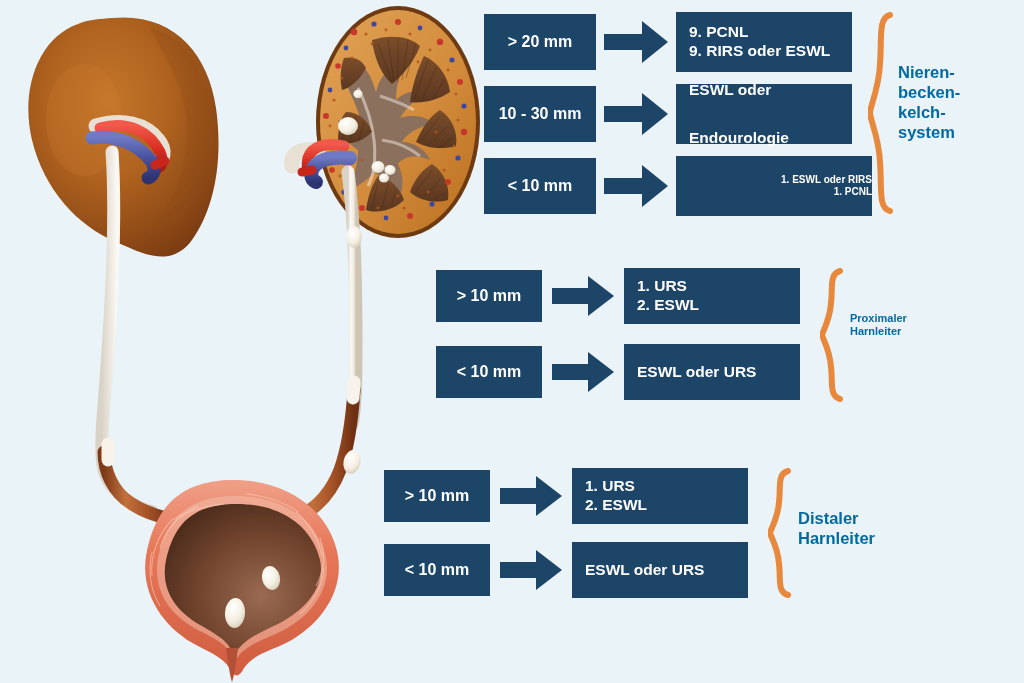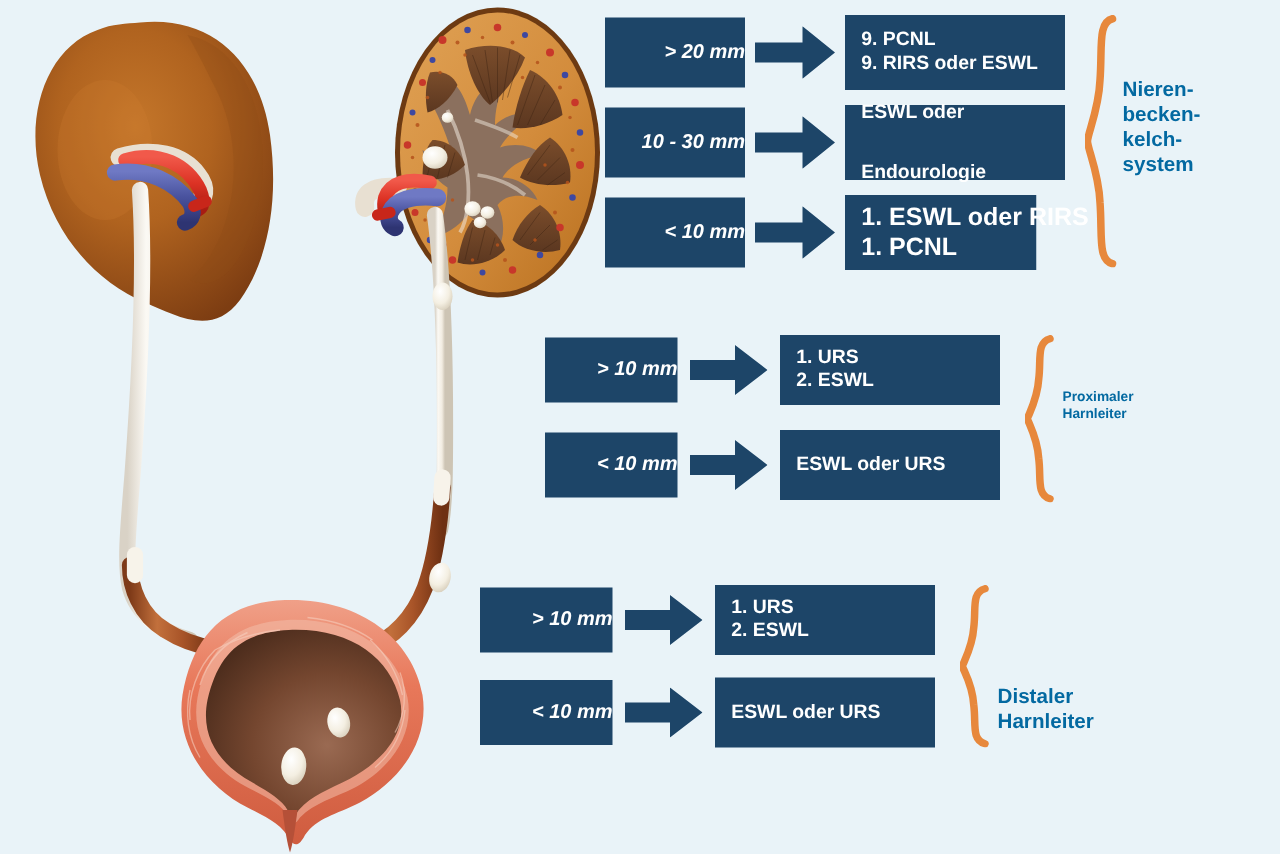--- a/index.html
+++ b/index.html
@@ -17,21 +17,21 @@
   
   .group{position:absolute;}
   .row{position:absolute;display:flex;align-items:center;}
   .box{
     background:#1d4568;color:#ffffff;
     font-weight:bold;
     display:flex;flex-direction:column;justify-content:center;
     box-sizing:border-box;
     line-height:1.22;
   }
-  .box.size{align-items:flex-end;text-align:center;font-style:italic;}
+  .box.size{align-items:center;text-align:center;}
   .box.treat{align-items:flex-start;text-align:left;padding-left:13px;}
   .box .ln{display:block;white-space:nowrap;}
 
   .arrow{position:relative;flex:0 0 auto;}
   .arrow svg{display:block;}
 
   .brace{position:absolute;}
   .brace svg{display:block;}
   .blabel{
     position:absolute;color:#0369a1;font-weight:bold;
@@ -355,21 +355,21 @@
 
     <div class="row" style="left:484px;top:156px;">
       <div class="box size" style="width:112px;height:56px;font-size:16px;">
         <span class="ln">&lt; 10 mm</span>
       </div>
       <div class="arrow" style="margin:0 8px;">
         <svg width="64" height="42" viewBox="0 0 64 42">
           <path d="M0 13 H38 V0 L64 21 L38 42 V29 H0 Z" fill="#1d4568"></path>
         </svg>
       </div>
-      <div class="box treat" style="width:153px;height:60px;font-size:20px;">
+      <div class="box treat" style="width:196px;height:60px;font-size:10px;align-items:flex-end;">
         <span class="ln">1. ESWL oder RIRS</span>
         <span class="ln">1. PCNL</span>
       </div>
     </div>
 
     <div class="brace" style="left:868px;top:12px;">
       <svg width="26" height="202" viewBox="0 0 26 202">
         <path d="M22 3 C10 6 14 26 12 52 C11 76 2 95 2 101
                  C2 107 11 126 12 150 C14 176 10 196 22 199" stroke="#e7883c" stroke-width="6" fill="none" stroke-linecap="round" stroke-linejoin="round"></path>
       </svg>
@@ -455,19 +455,19 @@
         <span class="ln">ESWL oder URS</span>
       </div>
     </div>
 
     <div class="brace" style="left:768px;top:468px;">
       <svg width="24" height="130" viewBox="0 0 24 130">
         <path d="M20 3 C9 6 13 19 11 34 C10 50 2 63 2 65
                  C2 67 10 79 11 96 C13 111 9 124 20 127" stroke="#e7883c" stroke-width="6" fill="none" stroke-linecap="round" stroke-linejoin="round"></path>
       </svg>
     </div>
-    <div class="blabel" style="left:798px;top:508px;font-size:16.5px;margin-top:39px;">
+    <div class="blabel" style="left:798px;top:508px;font-size:16.5px;">
       <span class="ln">Distaler</span>
       <span class="ln">Harnleiter</span>
     </div>
   </div>
 
 </div>
 
 </body></html>

